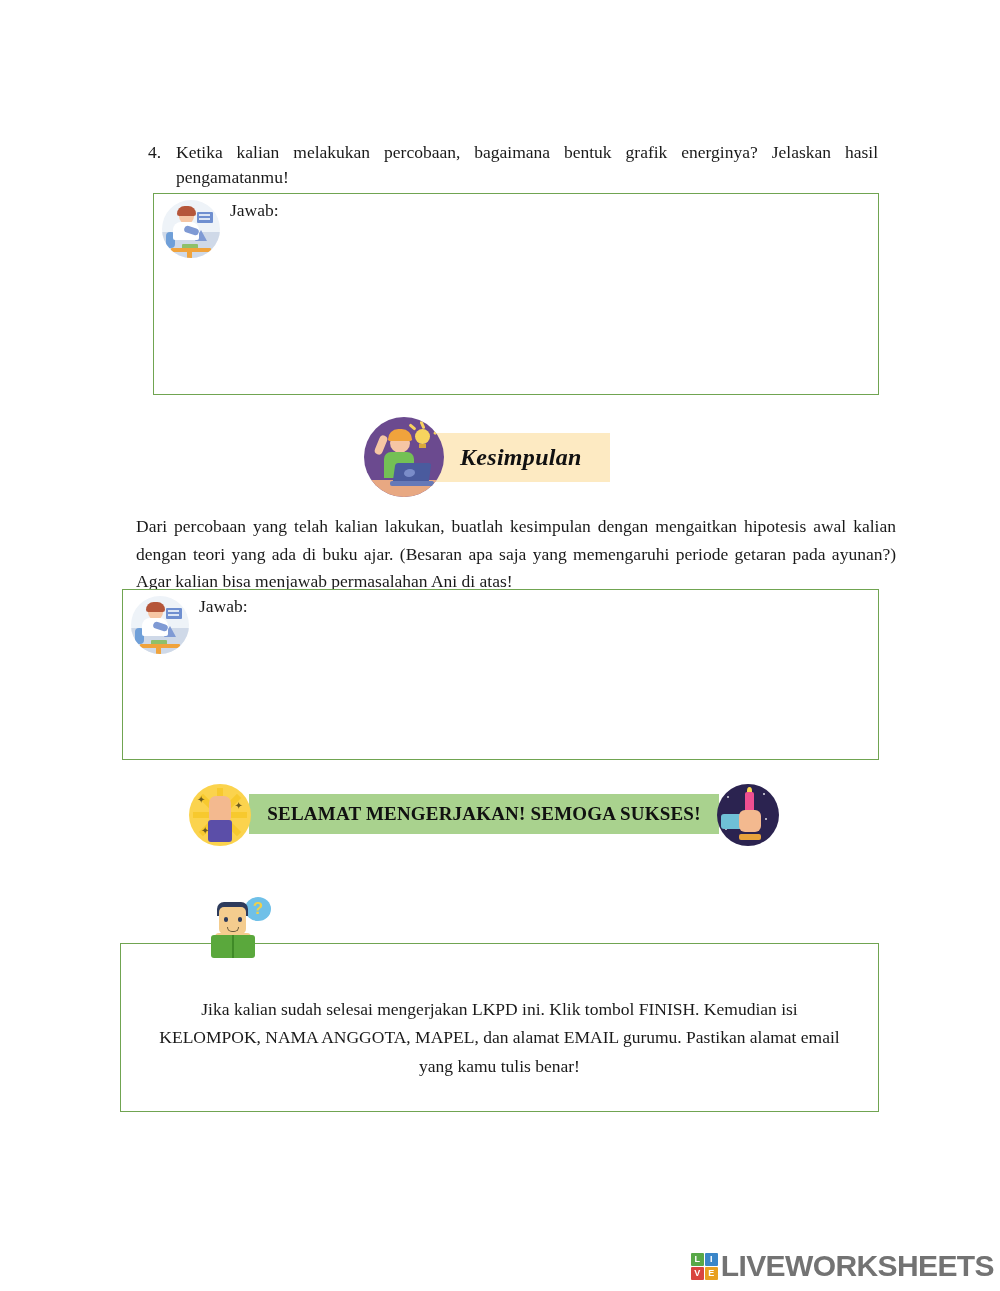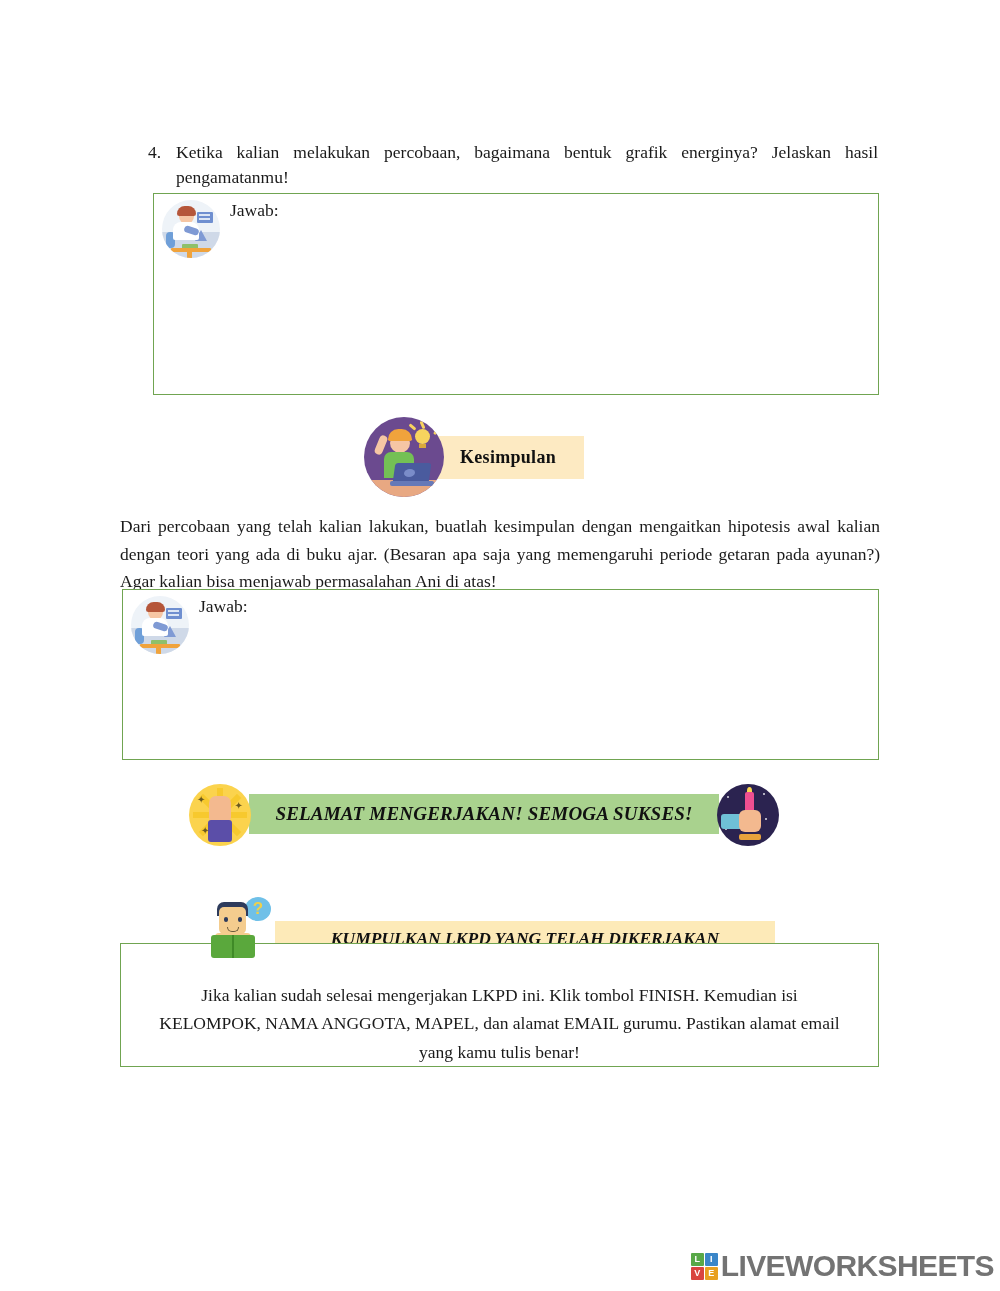--- a/index.html
+++ b/index.html
@@ -257,31 +257,32 @@
   .kes-ray {
     position: absolute;
     background: #f7d35e;
     width: 3px; height: 8px;
     border-radius: 2px;
   }
   .kes-label {
     background: #fdeac2;
     padding: 11px 28px 11px 44px;
     margin-left: -28px;
-    font-size: 18px;
+    font-size: 24px;
     font-weight: bold;
     letter-spacing: 0.3px;
     color: #111111;
     z-index: 1;
+    font-style: italic;
   }
 
   
   .para-kesimpulan {
     position: absolute;
-    left: 120px;
+    left: 136px;
     top: 513px;
     width: 760px;
     font-size: 17.5px;
     line-height: 1.58;
     text-align: justify;
     text-justify: inter-word;
   }
 
   
   .selamat-wrap {
@@ -300,21 +301,20 @@
     top: 10px;
     height: 40px;
     background: #a9d28e;
     display: flex;
     align-items: center;
     justify-content: center;
   }
   .selamat-text {
     font-size: 19px;
     font-weight: bold;
-    font-style: italic;
     color: #111111;
     letter-spacing: 0.2px;
     white-space: nowrap;
   }
   .fist-icon {
     position: absolute;
     left: 0; top: 0;
     width: 62px; height: 62px;
     border-radius: 50%;
     background: #fbd34d;
@@ -496,26 +496,26 @@
     font-weight: bold;
     font-family: "Liberation Sans", sans-serif;
   }
 
   
   #final-box {
     position: absolute;
     left: 120px;
     top: 943px;
     width: 759px;
-    height: 124px;
+    height: 169px;
     border: 1.5px solid #70a451;
     background: #ffffff;
     box-sizing: border-box;
     display: flex;
-    align-items: flex-end;
+    align-items: center;
     justify-content: center;
   }
   .final-text {
     width: 700px;
     text-align: center;
     font-size: 17.5px;
     line-height: 1.62;
     padding-top: 20px;
   }
 
@@ -642,23 +642,20 @@
     <span class="sp-dot" style="left:8px; top:44px;"></span>
     <span class="sp-flame"></span>
     <span class="sp-candle"></span>
     <span class="sp-cuff"></span>
     <span class="sp-hand"></span>
     <span class="sp-base"></span>
   </span>
 </div>
 
 <div class="kumpulkan-wrap">
-  <div class="kumpulkan-bar">
-    <span class="kumpulkan-text">KUMPULKAN LKPD YANG TELAH DIKERJAKAN</span>
-  </div>
   <span class="reader-icon">
     <span class="rd-bubble">?</span>
     <span class="rd-hair"></span>
     <span class="rd-head"></span>
     <span class="rd-eye" style="left:19px;"></span>
     <span class="rd-eye" style="left:33px;"></span>
     <span class="rd-mouth"></span>
     <span class="rd-body"></span>
     <span class="rd-book"></span>
   </span>

